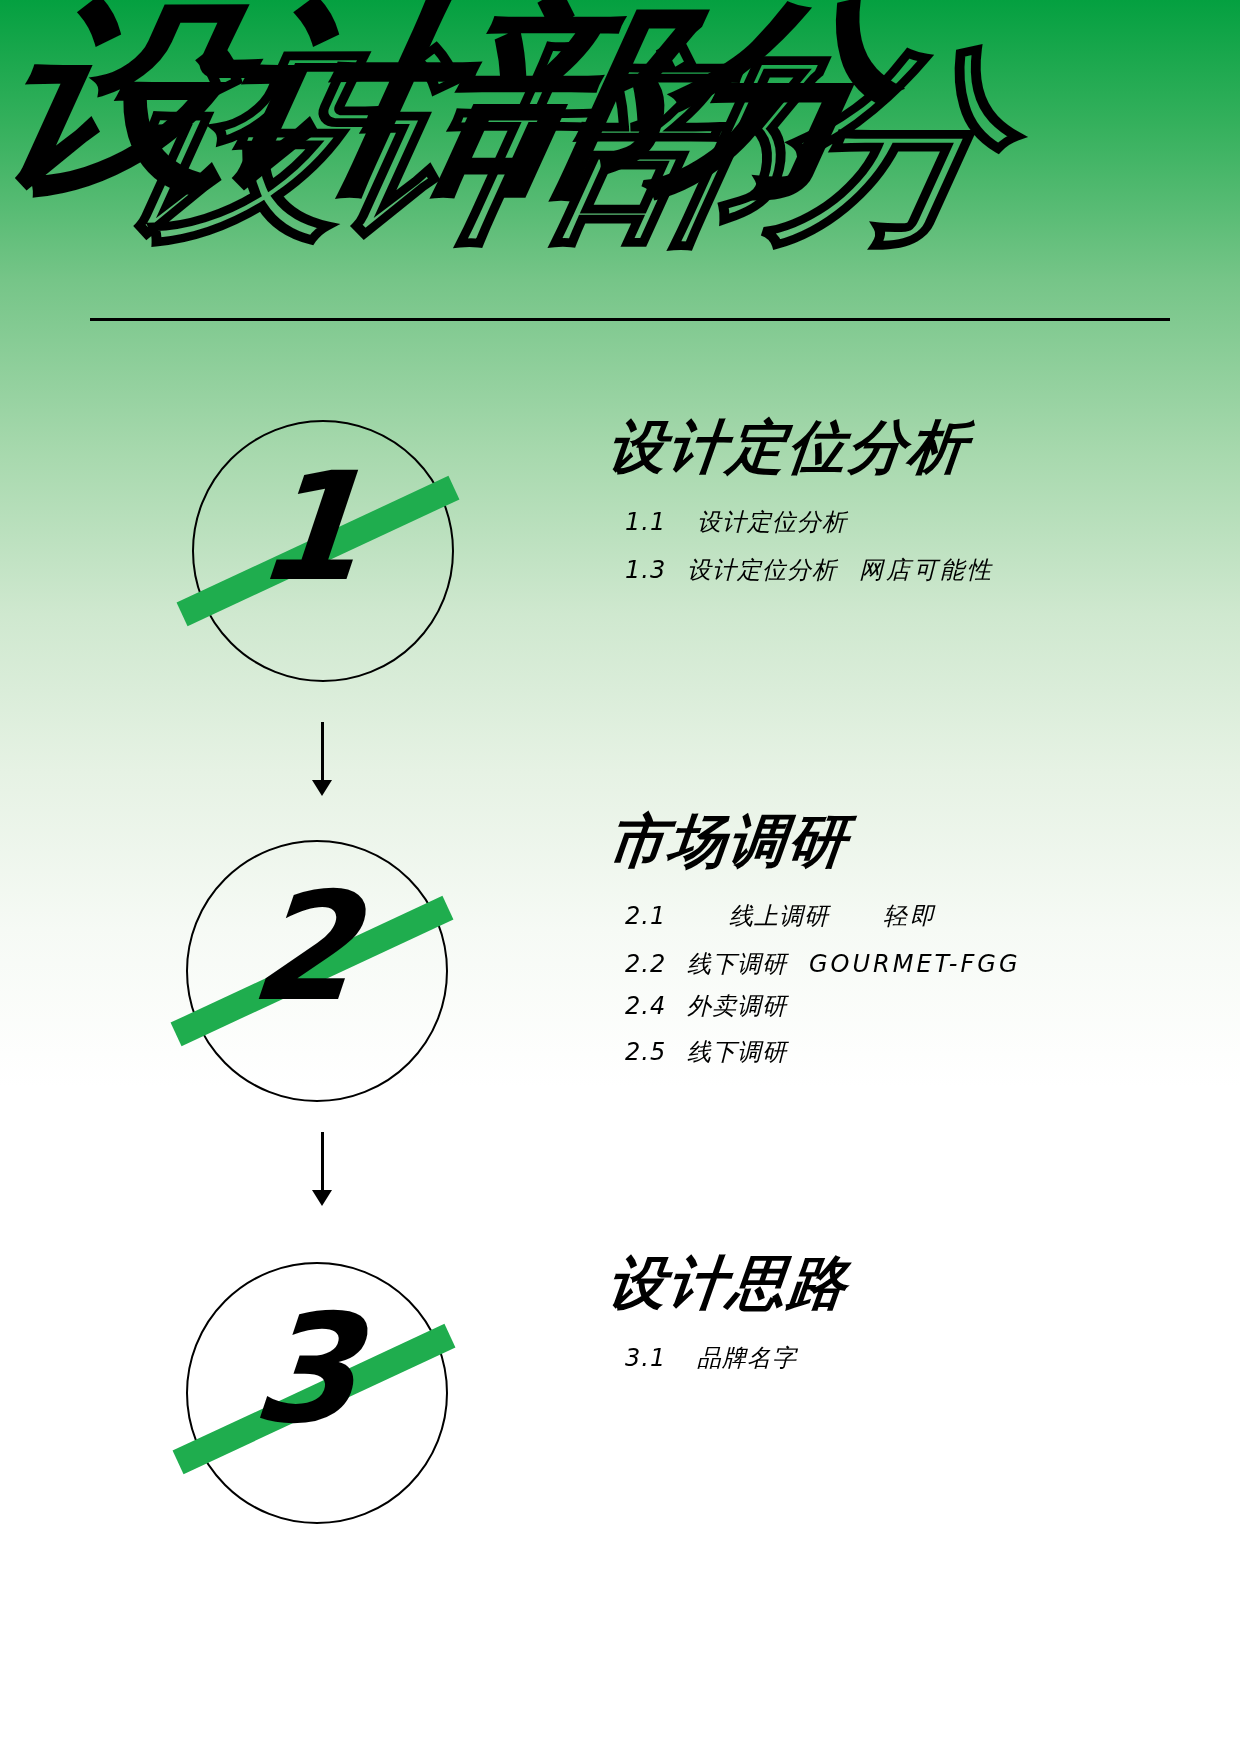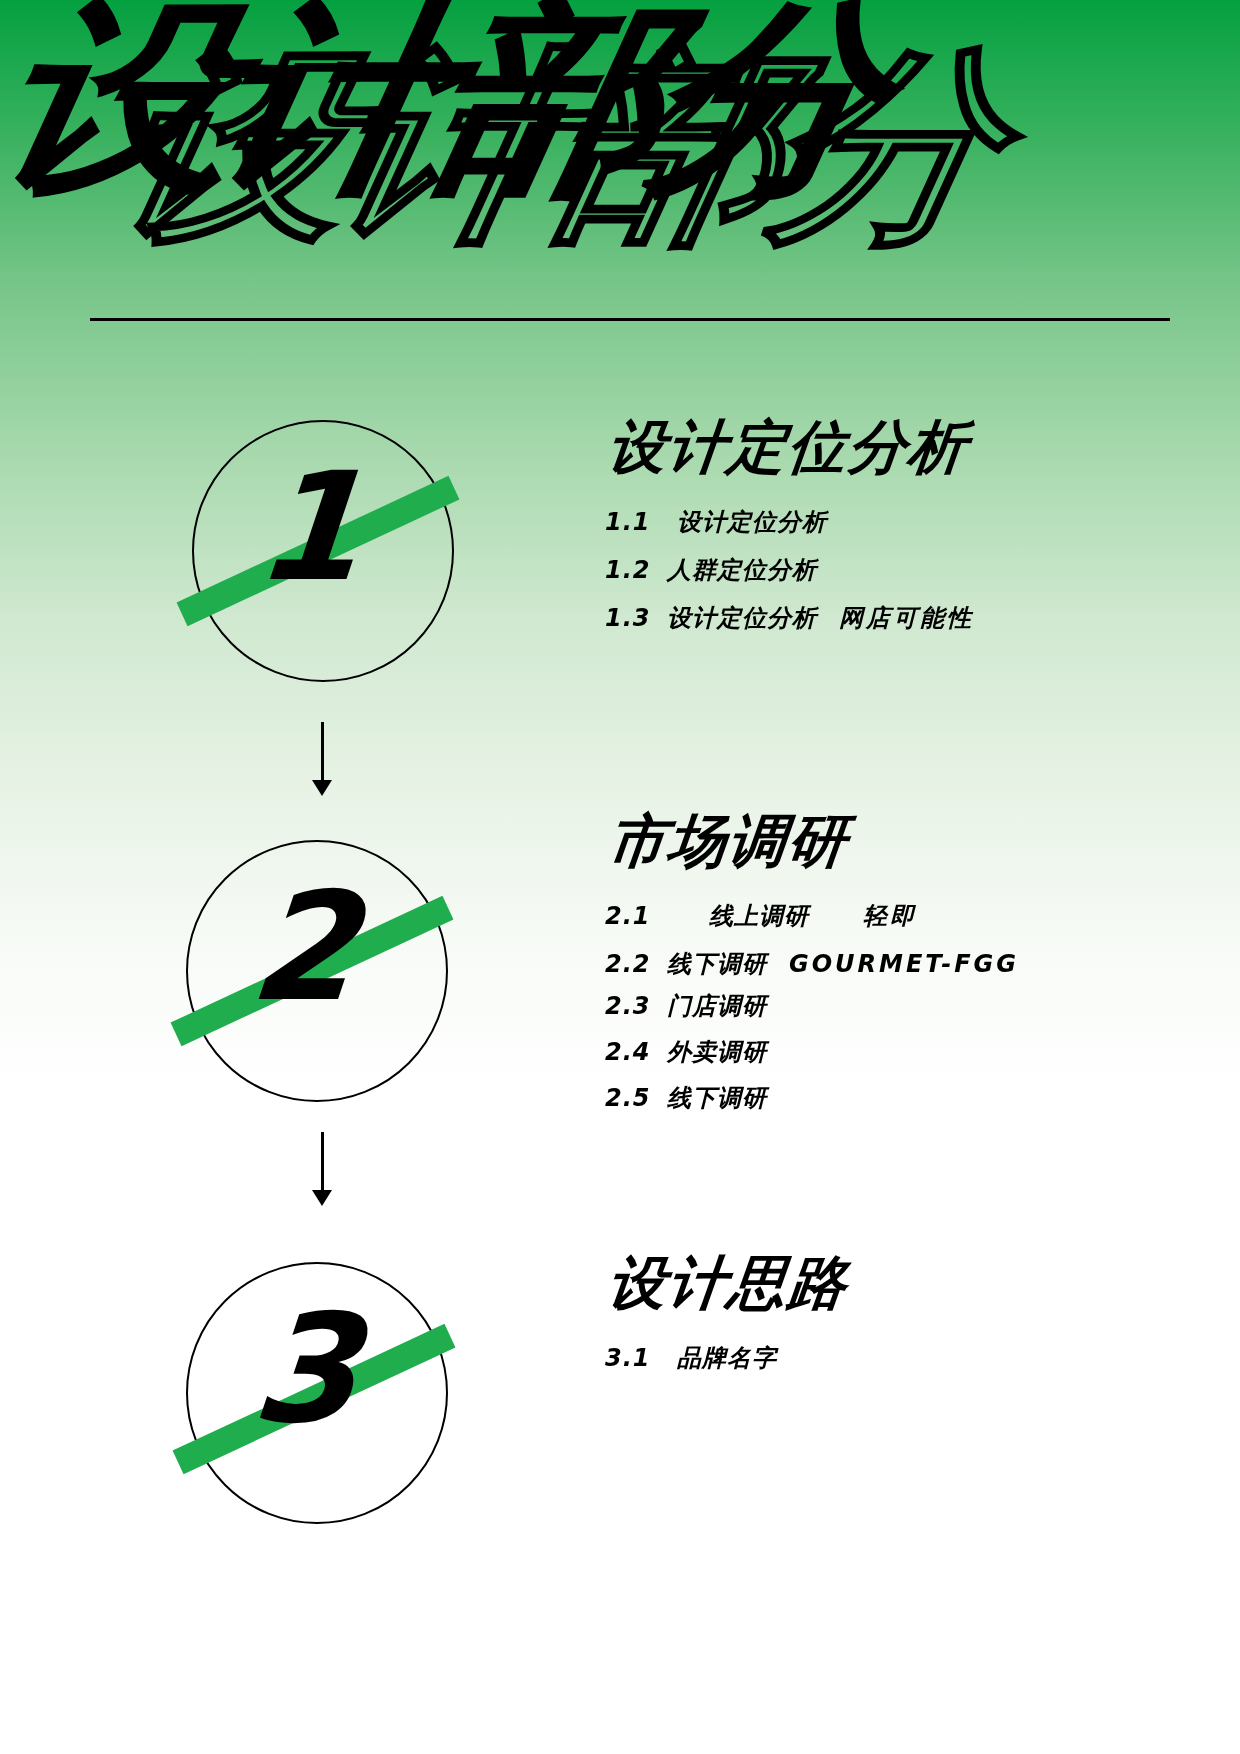--- a/index.html
+++ b/index.html
@@ -152,25 +152,26 @@
     }
     .sub-list {
       list-style: none;
       margin: 0;
       padding: 0;
     }
     .sub-item {
       display: flex;
       align-items: baseline;
       font-family: "DejaVu Sans", sans-serif;
-      font-weight: 700;
+      font-weight: 400;
       font-style: italic;
       font-size: 24px;
       line-height: 1;
       white-space: nowrap;
+      margin-left: 20px;
     }
     .sub-num {
       display: inline-block;
       width: 62px;
       letter-spacing: 1px;
     }
     .sub-label {
       letter-spacing: 1px;
     }
     .sub-extra {
@@ -196,24 +197,20 @@
   <div class="arrow-shaft"></div>
   <div class="arrow-head"></div>
 </div>
 
 <div class="section" style="top:418px;">
   <h2 class="section-heading">设计定位分析</h2>
   <ul class="sub-list">
     <li class="sub-item" style="margin-bottom:24px;">
       <span class="sub-num">1.1</span>
       <span class="sub-label" style="margin-left:10px;">  设计定位分析</span>
-    </li>
-    <li class="sub-item" style="margin-bottom:24px;">
-      <span class="sub-num">1.2</span>
-      <span class="sub-label">人群定位分析</span>
     </li>
     <li class="sub-item">
       <span class="sub-num">1.3</span>
       <span class="sub-label">设计定位分析</span>
       <span class="sub-extra">网店可能性</span>
     </li>
   </ul>
 </div>
 
 <div class="step" style="top:840px;">
@@ -233,24 +230,20 @@
       <span class="sub-num">2.1</span>
       <span class="sub-label" style="margin-left:10px;">  线上调研</span>
       <span class="sub-extra">轻即</span>
     </li>
     <li class="sub-item" style="margin-bottom:18px;">
       <span class="sub-num">2.2</span>
       <span class="sub-label">线下调研</span>
       <span class="sub-extra">GOURMET-FGG</span>
     </li>
     <li class="sub-item" style="margin-bottom:22px;">
-      <span class="sub-num">2.3</span>
-      <span class="sub-label">门店调研</span>
-    </li>
-    <li class="sub-item" style="margin-bottom:22px;">
       <span class="sub-num">2.4</span>
       <span class="sub-label">外卖调研</span>
     </li>
     <li class="sub-item">
       <span class="sub-num">2.5</span>
       <span class="sub-label">线下调研</span>
     </li>
   </ul>
 </div>
 

